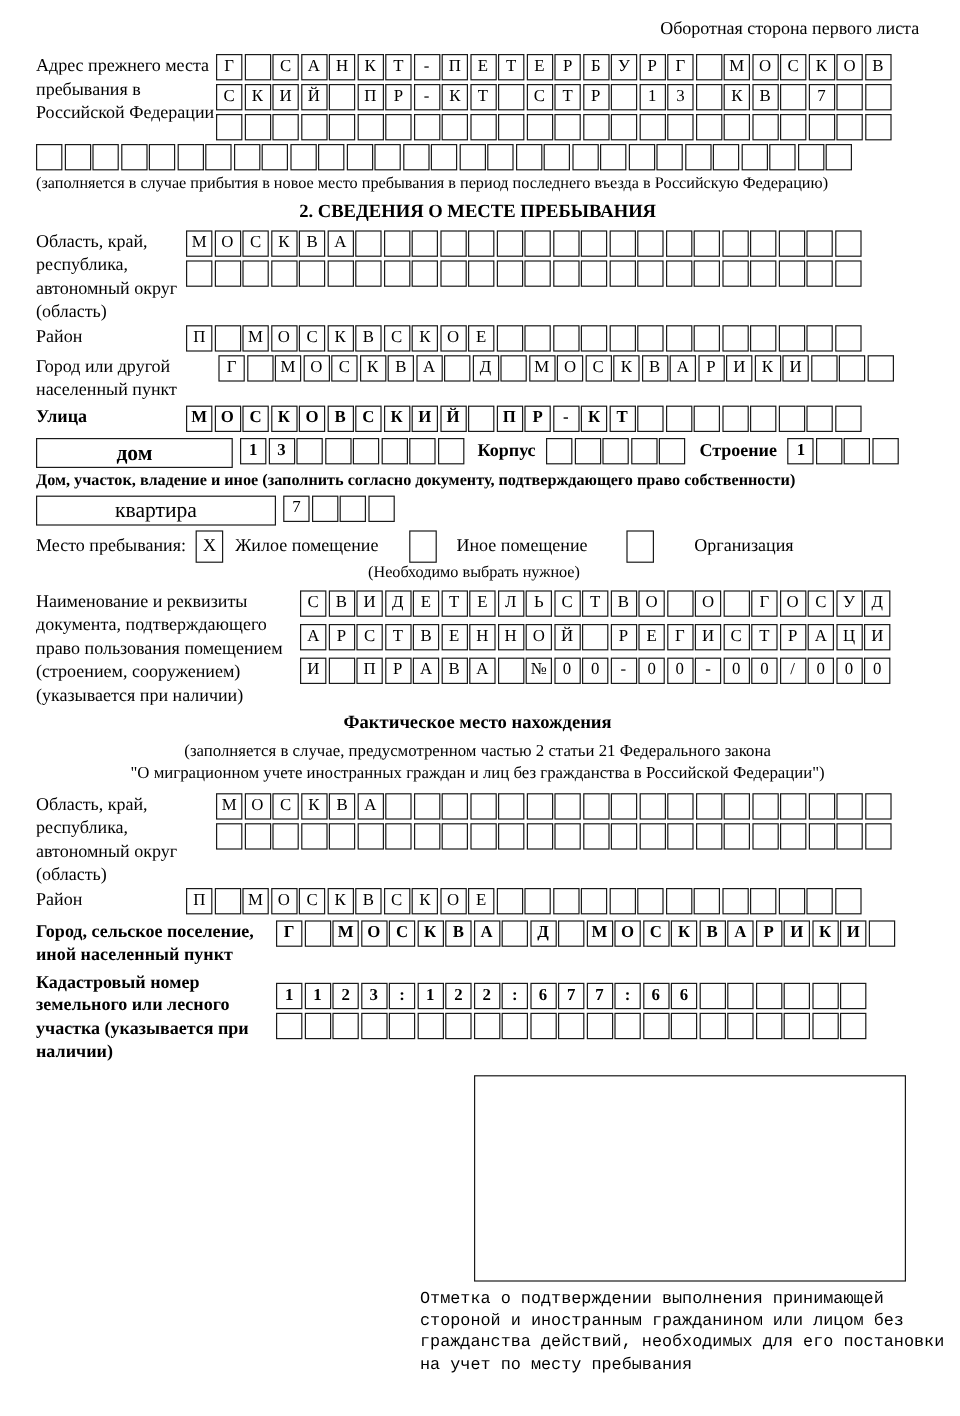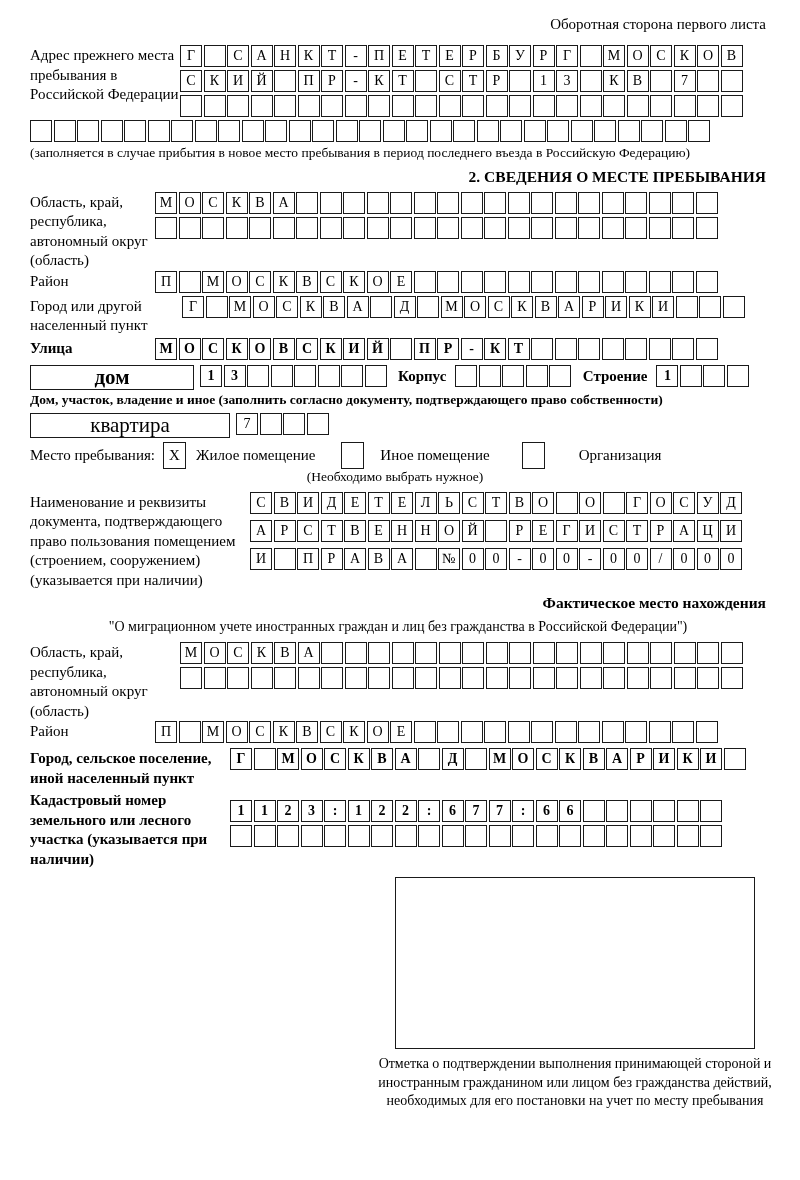--- a/index.html
+++ b/index.html
@@ -16,36 +16,36 @@
   .w150{width:150px;} .w125{width:125px;} .w152{width:152px;} .w220{width:220px;} .w200{width:200px;}
   .rows{flex-grow:0;}
   .cellrow{display:flex;margin-bottom:3px;}
   .cell{
     width:20px;height:20px;border:1.5px solid #1a1a1a;margin-right:1.5px;
     display:inline-flex;align-items:center;justify-content:center;
     font-size:14px;line-height:1;flex-shrink:0;background:#fff;
   }
   .caption{font-size:13.5px;line-height:1.25;}
   .caption.center{text-align:left;}
-  .sec-title{font-weight:bold;text-align:right;font-size:15.5px;margin:6px 0 6px 0;}
+  .sec-title{font-weight:bold;text-align:center;font-size:15.5px;margin:6px 0 6px 0;}
   .mt2{margin-top:2px;font-weight:bold;} .mt4{margin-top:4px;} .mt6{margin-top:6px;} .mt8{margin-top:8px;} .mt12{margin-top:12px;}
   .housebox{
     border:1.5px solid #1a1a1a;height:23px;display:flex;align-items:center;justify-content:center;
-    flex-shrink:0;background:#fff;font-size:21px;
+    flex-shrink:0;background:#fff;font-size:18px;
   }
   .inline-lbl{padding:0 9px 0 10px;white-space:nowrap;line-height:23px;}
   .hrow{display:flex;align-items:flex-start;}
   .chk{
     width:21px;height:25px;border:1.5px solid #1a1a1a;display:inline-flex;
     align-items:center;justify-content:center;font-size:15px;flex-shrink:0;background:#fff;
   }
   .chkrow{display:flex;align-items:center;}
   .chkrow .t{white-space:nowrap;}
   .stamp-box{border:1.8px solid #1a1a1a;width:358px;height:170px;margin-left:365px;background:#fff;}
-  .stamp-caption{width:450px;margin-left:320px;text-align:center;font-size:14px;line-height:1.32;margin-top:6px;}
+  .stamp-caption{width:450px;margin-left:320px;font-size:14px;line-height:1.32;margin-top:6px;font-family:Liberation Mono, monospace;}
   .note-center{text-align:center;font-size:14px;line-height:1.3;}
 </style>
 </head>
 <body>
 
 <div class="page">
 
   <div class="hdr-note">Оборотная сторона первого листа</div>
 
   <div class="group mt12">
@@ -434,20 +434,21 @@
           <span class="cell">0</span>
           <span class="cell">/</span>
           <span class="cell">0</span>
           <span class="cell">0</span>
           <span class="cell">0</span>
         </div>
     </div>
   </div>
 
   <div class="sec-title mt4">Фактическое место нахождения</div>
+  <div class="note-center">(заполняется в случае, предусмотренном частью 2 статьи 21 Федерального закона</div>
   <div class="note-center">"О миграционном учете иностранных граждан и лиц без гражданства в Российской Федерации")</div>
 
   <div class="group mt6">
     <div class="lbl w150">Область, край, республика, автономный округ (область)</div>
     <div class="rows">
       <div class="cellrow">
           <span class="cell">М</span>
           <span class="cell">О</span>
           <span class="cell">С</span>
           <span class="cell">К</span>

